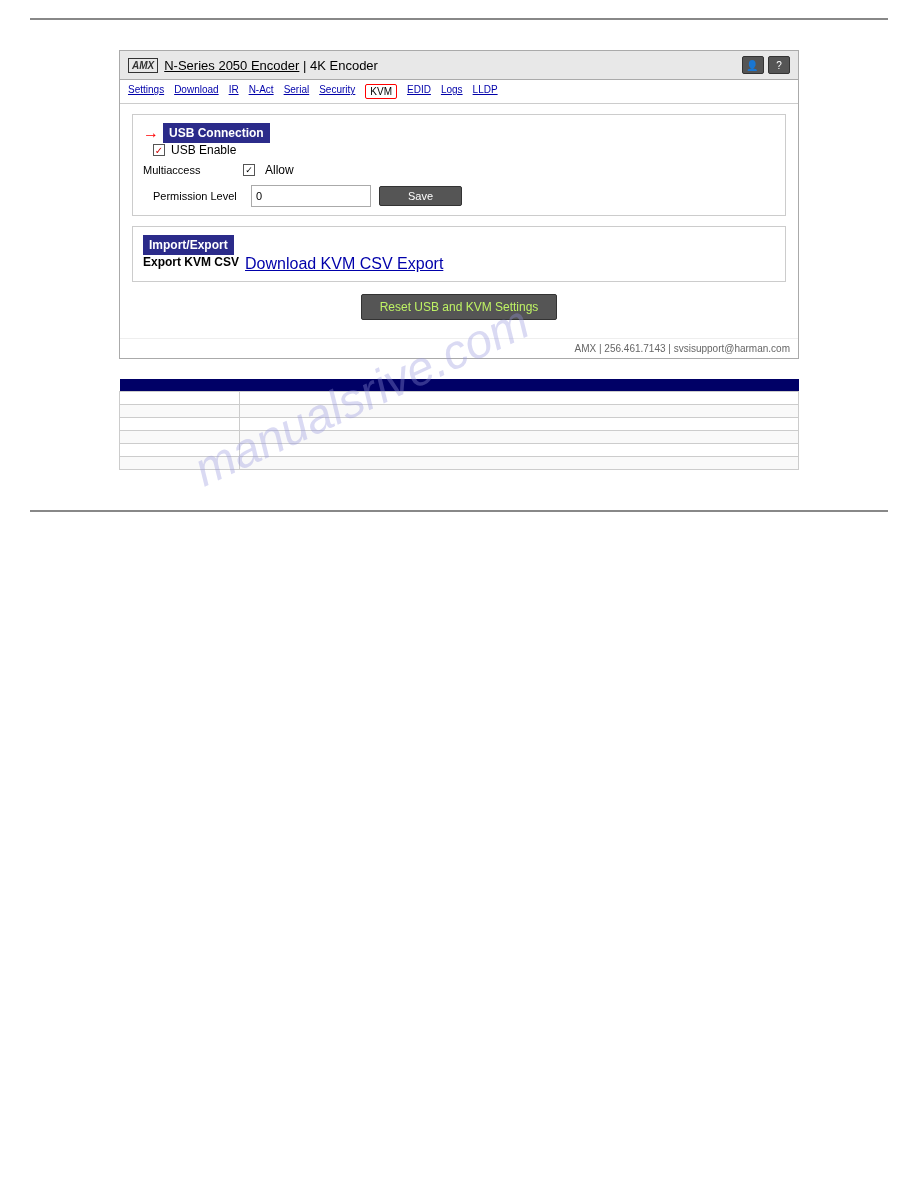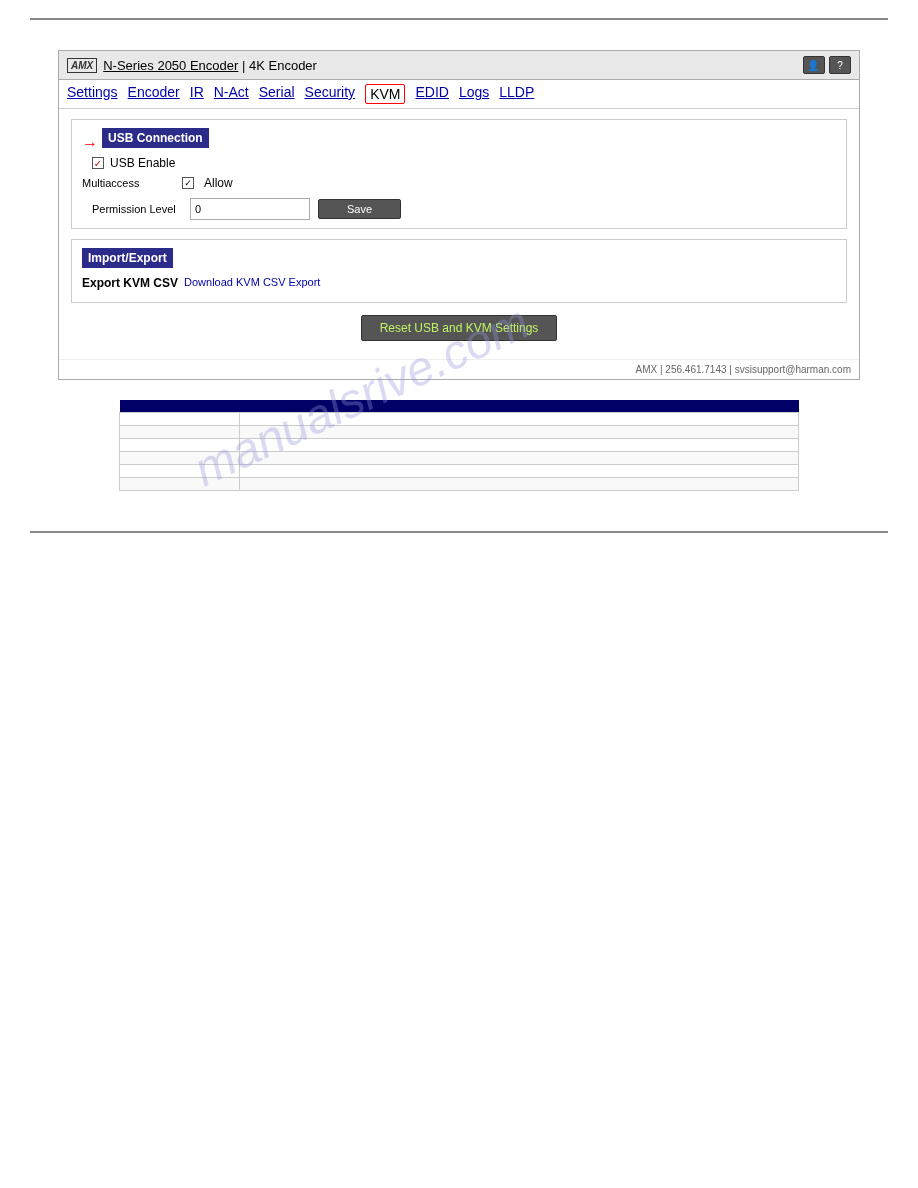--- a/index.html
+++ b/index.html
@@ -27,21 +27,21 @@
     
     .main-content {
       padding: 30px 40px 20px 40px;
     }
 
     
     .browser-panel {
       border: 1px solid #aaa;
       background: #fff;
       margin: 0 auto;
-      width: 802px;
+      width: 680px;
     }
 
     
     .title-bar {
       background: #e8e8e8;
       padding: 5px 8px;
       display: flex;
       align-items: center;
       justify-content: space-between;
       border-bottom: 1px solid #aaa;
@@ -89,21 +89,21 @@
     
     .nav-bar {
       background: #fff;
       padding: 4px 8px;
       display: flex;
       gap: 10px;
       border-bottom: 1px solid #ccc;
     }
 
     .nav-item {
-      font-size: 14px;
+      font-size: 10px;
       color: #00a;
       text-decoration: underline;
       cursor: pointer;
     }
 
     .nav-item.active {
       color: #000;
       text-decoration: none;
       border: 1px solid red;
       padding: 1px 4px;
@@ -117,21 +117,20 @@
     }
 
     
     .section-header {
       background: #2b2b8a;
       color: #fff;
       font-size: 12px;
       font-weight: bold;
       padding: 3px 6px;
       display: inline-block;
-      margin-bottom: 8px;
     }
 
     .section-box {
       border: 1px solid #ccc;
       padding: 8px 10px;
       margin-bottom: 10px;
     }
 
     
     .checkbox-row {
@@ -262,22 +261,23 @@
       background: #555;
       color: #fff;
       border: 1px solid #333;
       padding: 3px 16px;
       font-size: 11px;
       cursor: pointer;
       border-radius: 2px;
     }
 
     .download-link {
-      font-size: 11px;
+      font-size: 16px;
       color: #00a;
+      text-decoration: underline;
       cursor: pointer;
     }
 
     
     .reset-row {
       display: flex;
       justify-content: center;
       margin-top: 12px;
       margin-bottom: 8px;
     }
@@ -393,21 +393,21 @@
           </span>
         </div>
         <div class="title-bar-right">
           <button class="title-btn">👤</button>
           <button class="title-btn">?</button>
         </div>
       </div>
 
       <div class="nav-bar">
         <span class="nav-item">Settings</span>
-        <span class="nav-item">Encoder</span>
+        <span class="nav-item">Download</span>
         <span class="nav-item">IR</span>
         <span class="nav-item">N-Act</span>
         <span class="nav-item">Serial</span>
         <span class="nav-item">Security</span>
         <span class="nav-item active">KVM</span>
         <span class="nav-item">EDID</span>
         <span class="nav-item">Logs</span>
         <span class="nav-item">LLDP</span>
       </div>
 

